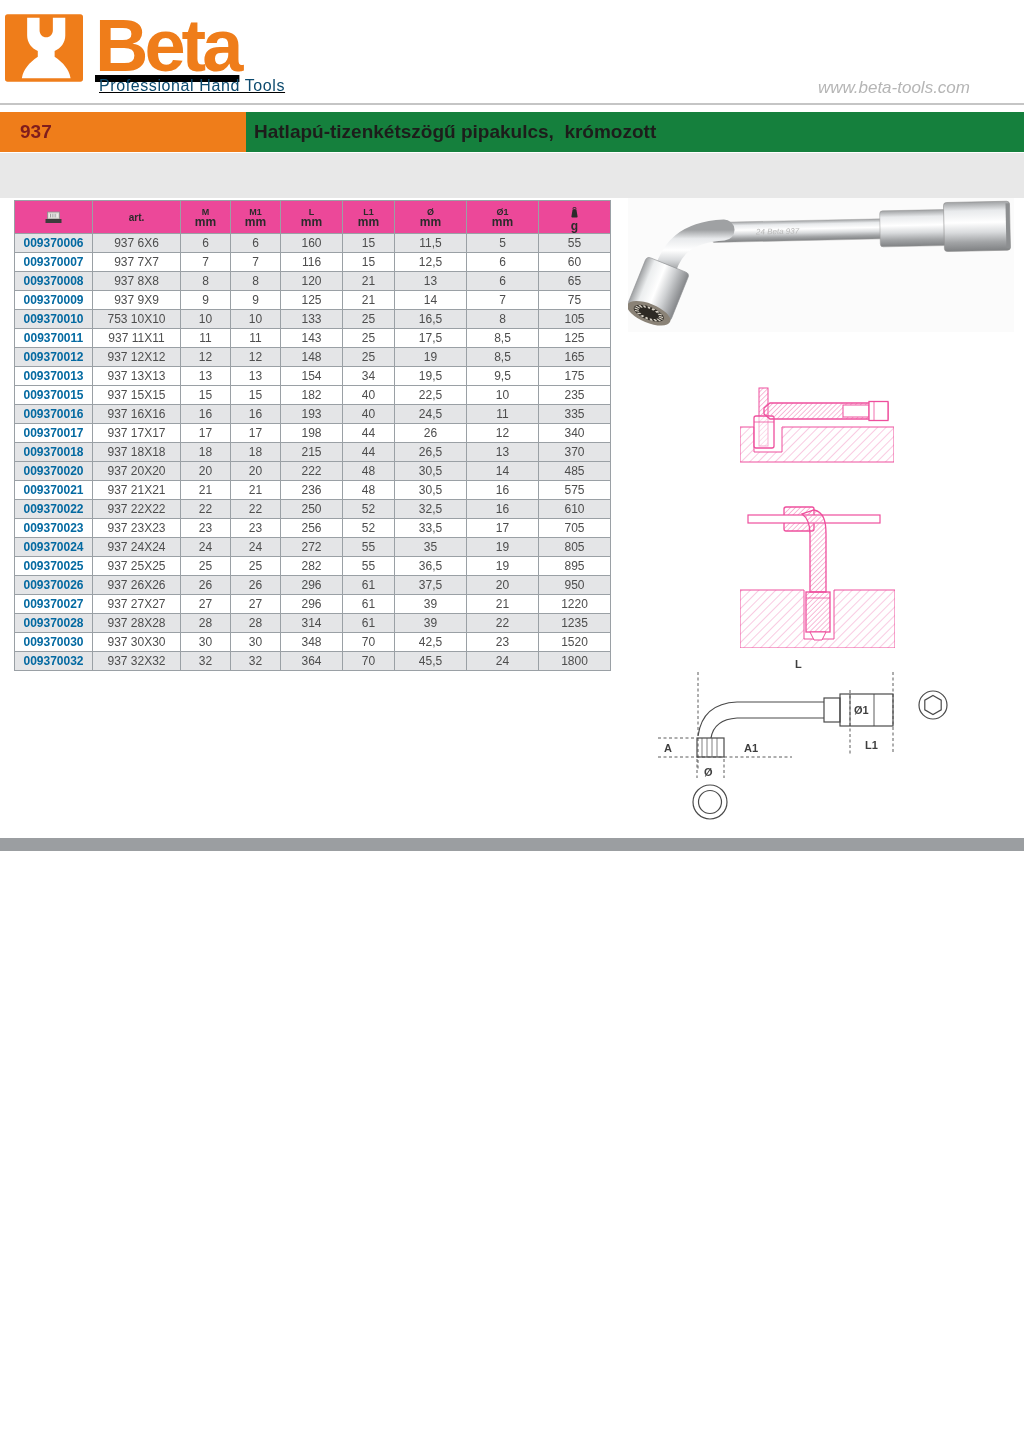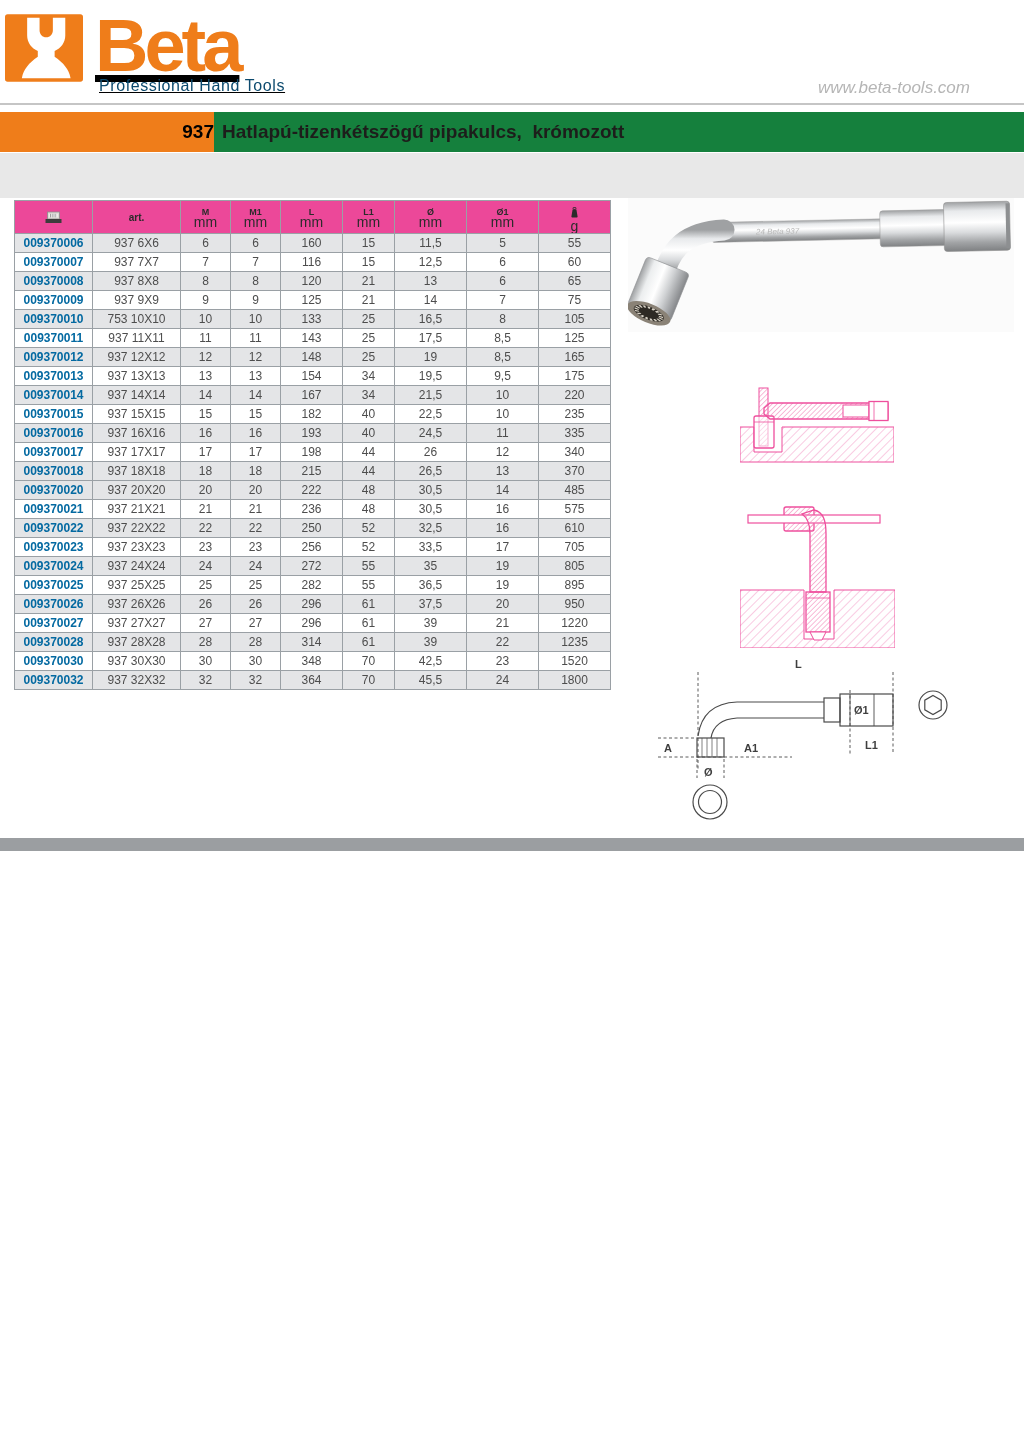--- a/index.html
+++ b/index.html
@@ -10,30 +10,30 @@
   .logo{position:absolute;left:5px;top:14px;display:flex;align-items:flex-start;text-decoration:underline;}
   .logo-icon{display:block;}
   .logo-text{margin-left:12px;}
   .brand{font-size:74px;font-weight:bold;color:#ef7d1a;letter-spacing:-4px;line-height:0.82;margin-top:2px;}
   .tagline{font-size:16px;color:#0c4a6e;letter-spacing:0.6px;margin-left:4px;}
   .website{position:absolute;right:54px;top:78px;font-size:17px;font-style:italic;color:#b5b5b5;}
   .rule{position:absolute;left:0;top:103px;width:1024px;height:2px;background:#c5c5c5;}
 
   
   .banner{position:absolute;left:0;top:112px;width:1024px;height:40px;display:flex;}
-  .banner-model{width:214px;background:#ef7d1a;color:#000000;font-size:19px;font-weight:bold;line-height:40px;padding-left:20px;box-sizing:border-box;text-align:right;}
+  .banner-model{width:246px;background:#ef7d1a;color:#7f1d1d;font-size:19px;font-weight:bold;line-height:40px;padding-left:20px;box-sizing:border-box;}
   .banner-title{flex:1;background:#15803d;color:#1d1d1b;font-size:19px;font-weight:bold;line-height:40px;padding-left:8px;white-space:pre;}
   .grayband{position:absolute;left:0;top:153px;width:1024px;height:45px;background:#e8e8e8;}
 
   
   table.spec{position:absolute;left:14px;top:200px;width:596px;border-collapse:collapse;table-layout:fixed;background:#fff;}
   table.spec th,table.spec td{border:1px solid #9aa0a5;text-align:center;padding:0;overflow:hidden;}
   table.spec thead th{height:32px;background:#ec4899;vertical-align:middle;}
   .hl{font-size:9px;font-weight:bold;color:#2b2b2b;line-height:10px;}
-  .hu{font-size:14px;font-weight:normal;color:#2b2b2b;line-height:10px;}
+  .hu{font-size:12px;font-weight:bold;color:#2b2b2b;line-height:10px;}
   .hart{font-size:10px;font-weight:bold;color:#2b2b2b;}
   table.spec td{height:18px;font-size:12px;color:#4d4d4d;}
   table.spec td.code{font-weight:bold;color:#0369a1;}
   table.spec tr.alt td{background:#e4e5e7;}
   .hdr-icon{display:inline-block;vertical-align:middle;}
 
   
   .photo{position:absolute;left:628px;top:198px;width:386px;height:134px;background:#fbfbfb;}
   .pink1{position:absolute;left:740px;top:386px;}
   .pink2{position:absolute;left:740px;top:498px;}
@@ -210,31 +210,20 @@
         <tr>
           <td class="code">009370013</td>
           <td>937 13X13</td>
           <td>13</td>
           <td>13</td>
           <td>154</td>
           <td>34</td>
           <td>19,5</td>
           <td>9,5</td>
           <td>175</td>
-        </tr>
-        <tr class="alt">
-          <td class="code">009370014</td>
-          <td>937 14X14</td>
-          <td>14</td>
-          <td>14</td>
-          <td>167</td>
-          <td>34</td>
-          <td>21,5</td>
-          <td>10</td>
-          <td>220</td>
         </tr>
         <tr>
           <td class="code">009370015</td>
           <td>937 15X15</td>
           <td>15</td>
           <td>15</td>
           <td>182</td>
           <td>40</td>
           <td>22,5</td>
           <td>10</td>

